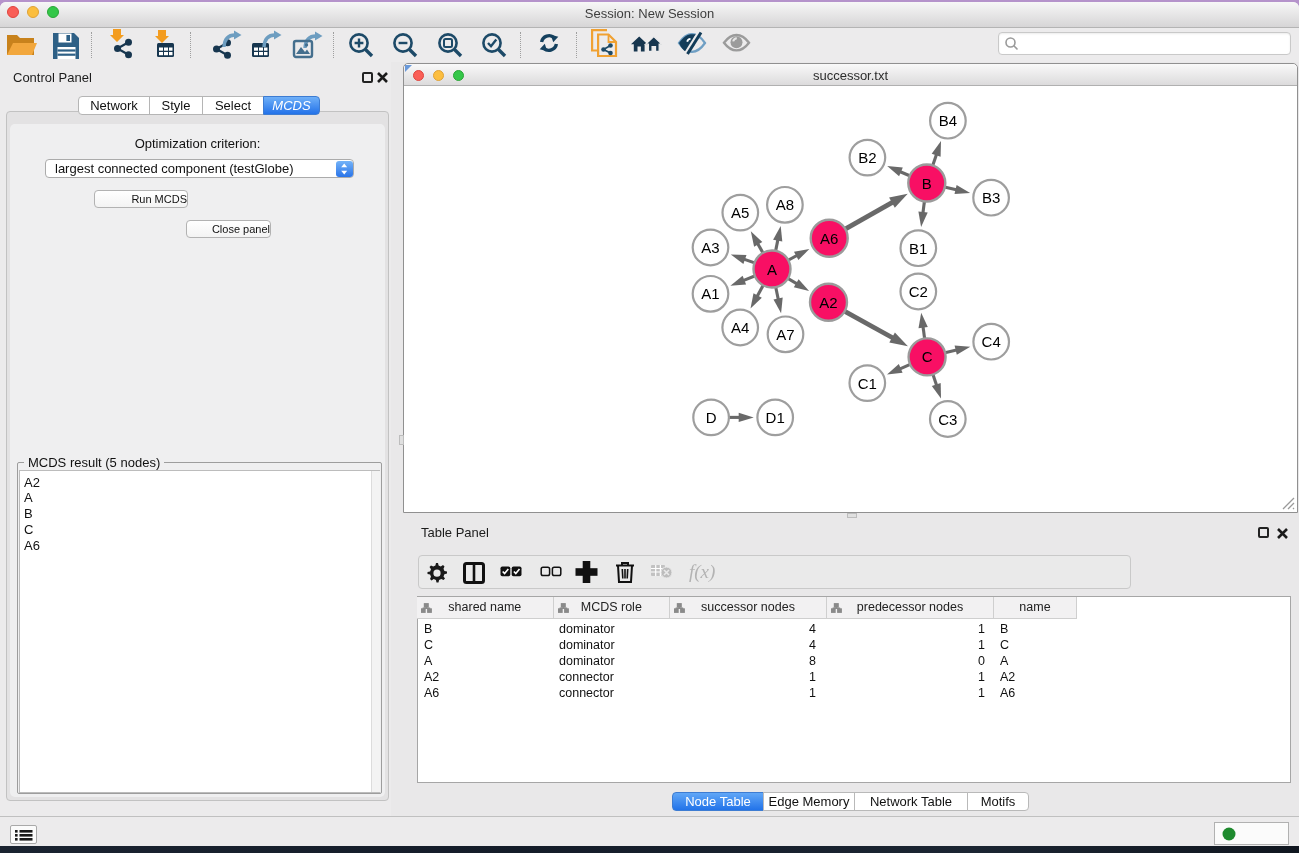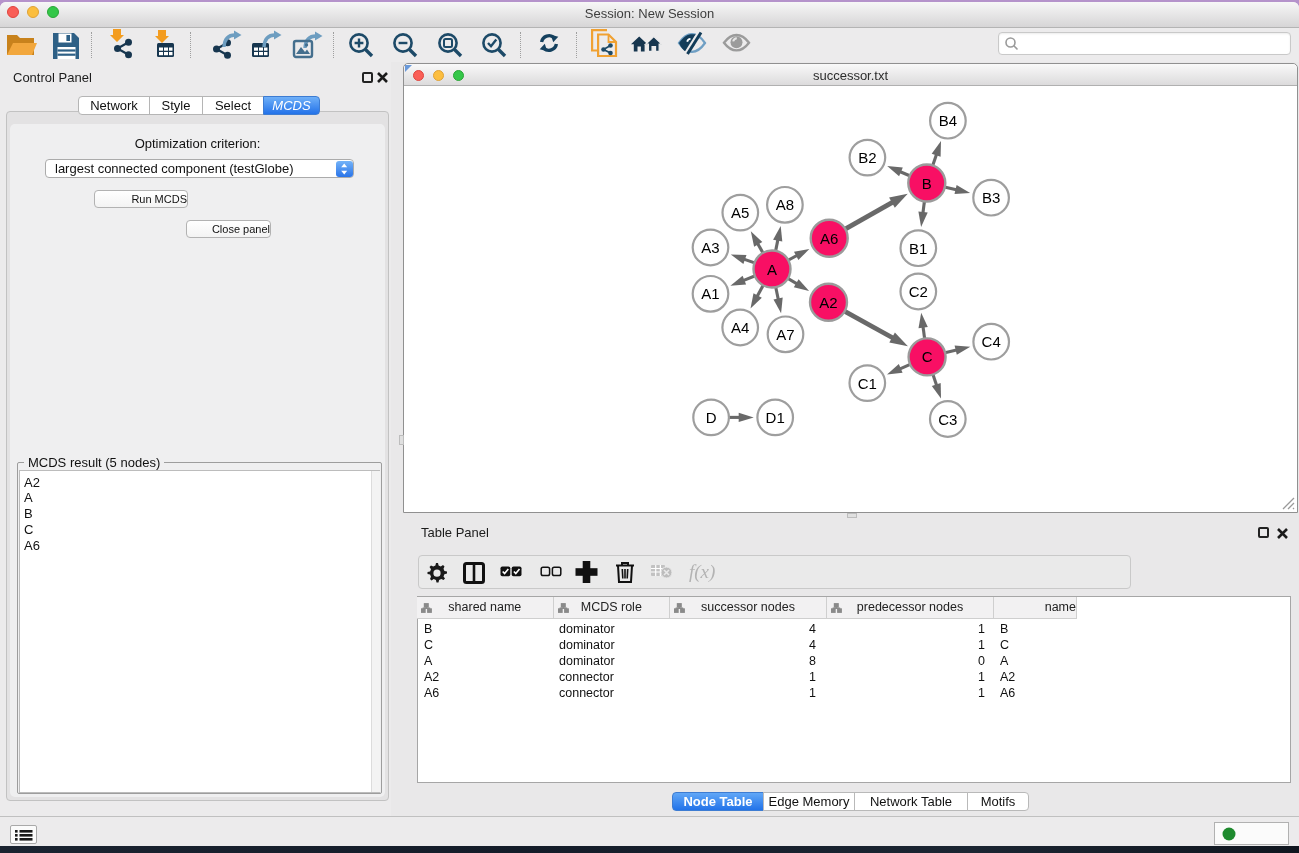--- a/index.html
+++ b/index.html
@@ -401,21 +401,21 @@
         </g>
       </svg></div>
 <div class="hcell" style="left:410px;width:167px;">predecessor nodes<svg width="11" height="10" style="position:absolute;left:4px;top:6px">
         <g fill="none" stroke="#8a8a8a" stroke-width="1.4">
           <rect x="3.5" y="0.8" width="3.6" height="3.2" fill="#8a8a8a"></rect>
           <rect x="0.6" y="6" width="3.4" height="3.2" fill="#8a8a8a"></rect>
           <rect x="6.8" y="6" width="3.4" height="3.2" fill="#8a8a8a"></rect>
           <path d="M5.3 4 L5.3 5.2 M2.3 6 L2.3 5.2 L8.5 5.2 L8.5 6"></path>
         </g>
       </svg></div>
-<div class="hcell" style="left:577px;width:83px;text-align:right;">name</div>
+<div class="hcell" style="left:577px;width:83px;">name</div>
 <div class="rcell" style="left:7px;top:24px;width:120px;">B</div>
 <div class="rcell" style="left:142px;top:24px;width:100px;">dominator</div>
 <div class="rcell" style="left:253px;top:24px;width:146px;text-align:right;">4</div>
 <div class="rcell" style="left:410px;top:24px;width:158px;text-align:right;">1</div>
 <div class="rcell" style="left:583px;top:24px;width:70px;">B</div>
 <div class="rcell" style="left:7px;top:40px;width:120px;">C</div>
 <div class="rcell" style="left:142px;top:40px;width:100px;">dominator</div>
 <div class="rcell" style="left:253px;top:40px;width:146px;text-align:right;">4</div>
 <div class="rcell" style="left:410px;top:40px;width:158px;text-align:right;">1</div>
 <div class="rcell" style="left:583px;top:40px;width:70px;">C</div>
@@ -429,21 +429,21 @@
 <div class="rcell" style="left:253px;top:72px;width:146px;text-align:right;">1</div>
 <div class="rcell" style="left:410px;top:72px;width:158px;text-align:right;">1</div>
 <div class="rcell" style="left:583px;top:72px;width:70px;">A2</div>
 <div class="rcell" style="left:7px;top:88px;width:120px;">A6</div>
 <div class="rcell" style="left:142px;top:88px;width:100px;">connector</div>
 <div class="rcell" style="left:253px;top:88px;width:146px;text-align:right;">1</div>
 <div class="rcell" style="left:410px;top:88px;width:158px;text-align:right;">1</div>
 <div class="rcell" style="left:583px;top:88px;width:70px;">A6</div>
 </div>
 <div class="abs" id="btabs" style="left:0;top:791.5px;width:1299px;height:19px;">
-  <div class="btab sel" style="left:672px; width:92px; border-radius:4px 0 0 4px;font-weight:bold;">Node Table</div>
+  <div class="btab sel" style="left:672px; width:92px; border-radius:4px 0 0 4px;">Node Table</div>
   <div class="btab" style="left:763px; width:92px;">Edge Memory</div>
   <div class="btab" style="left:854px; width:114px;">Network Table</div>
   <div class="btab" style="left:967px; width:62px; border-radius:0 4px 4px 0;">Motifs</div>
 </div>
 
 <div class="abs" id="statusbar"></div>
 <div class="abs" id="listbtn">
     <svg width="25" height="17" style="position:absolute;left:3px;top:1px">
       <g fill="#1a1a1a">
         <rect x="1" y="3" width="2.6" height="2.6"></rect>

